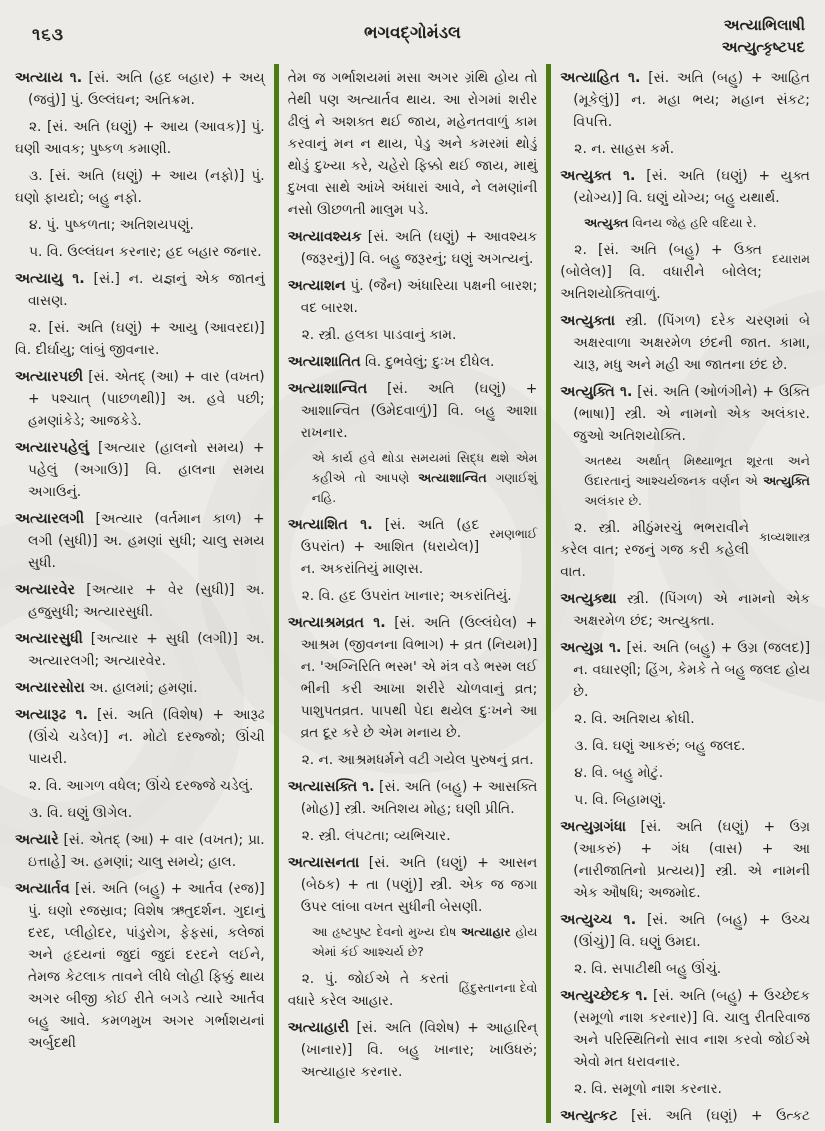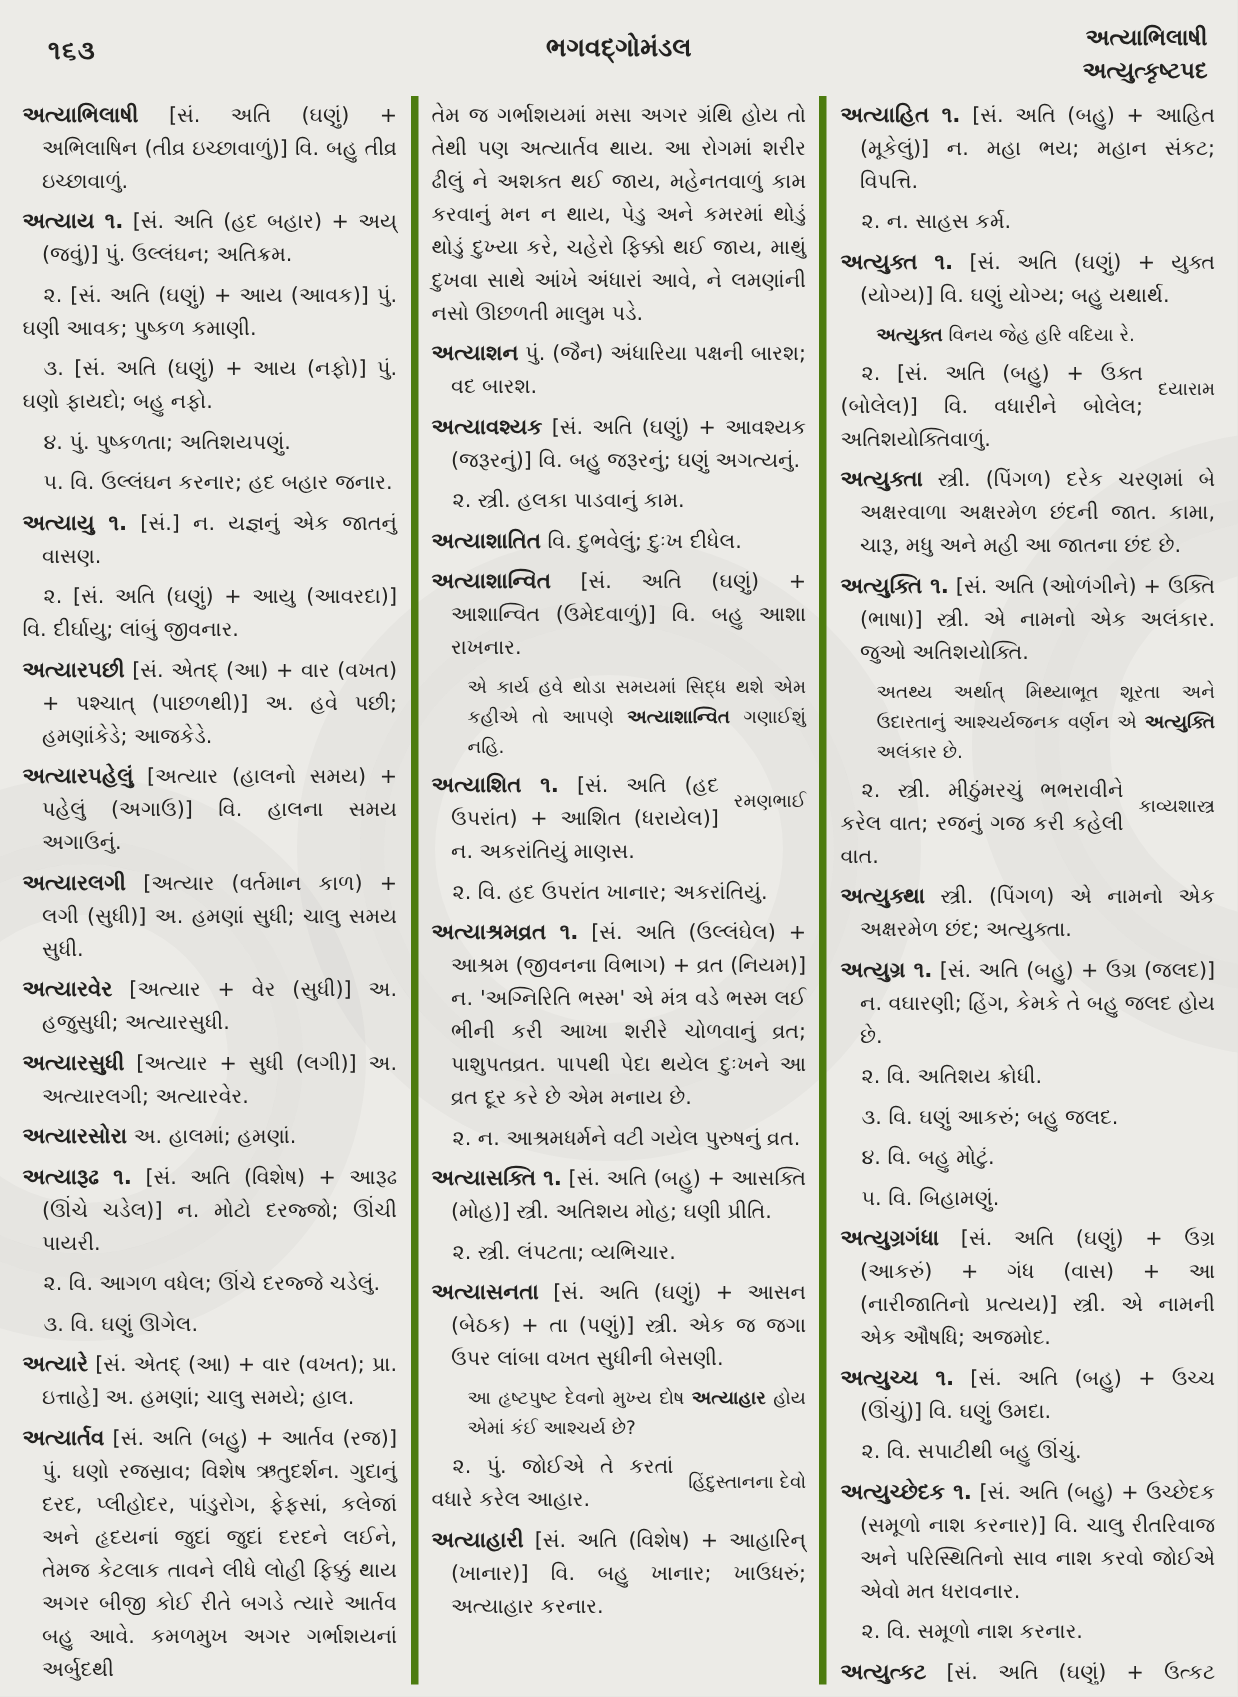--- a/index.html
+++ b/index.html
@@ -70,21 +70,20 @@
     <span class="pageno">૧૬૩</span>
     <span class="booktitle">ભગવદ્ગોમંડલ</span>
     <div class="guide">
       <span>અત્યાભિલાષી</span>
       <span>અત્યુત્કૃષ્ટપદ</span>
     </div>
   </div>
 
   <div class="columns" id="columns">
       <div class="col">
-        <p class="entry"><b class="hw">અત્યાભિલાષી</b> [સં. અતિ (ઘણું) + અભિલાષિન (તીવ્ર ઇચ્છાવાળું)] વિ. બહુ તીવ્ર ઇચ્છાવાળું.</p>
         <p class="entry"><b class="hw">અત્યાય ૧.</b> [સં. અતિ (હદ બહાર) + અય્ (જવું)] પું. ઉલ્લંઘન; અતિક્રમ.</p>
         <p class="sense">૨. [સં. અતિ (ઘણું) + આય (આવક)] પું. ઘણી આવક; પુષ્કળ કમાણી.</p>
         <p class="sense">૩. [સં. અતિ (ઘણું) + આય (નફો)] પું. ઘણો ફાયદો; બહુ નફો.</p>
         <p class="sense">૪. પું. પુષ્કળતા; અતિશયપણું.</p>
         <p class="sense">૫. વિ. ઉલ્લંઘન કરનાર; હદ બહાર જનાર.</p>
         <p class="entry"><b class="hw">અત્યાયુ ૧.</b> [સં.] ન. યજ્ઞનું એક જાતનું વાસણ.</p>
         <p class="sense">૨. [સં. અતિ (ઘણું) + આયુ (આવરદા)] વિ. દીર્ઘાયુ; લાંબું જીવનાર.</p>
         <p class="entry"><b class="hw">અત્યારપછી</b> [સં. એતદ્ (આ) + વાર (વખત) + પશ્ચાત્ (પાછળથી)] અ. હવે પછી; હમણાંકેડે; આજકેડે.</p>
         <p class="entry"><b class="hw">અત્યારપહેલું</b> [અત્યાર (હાલનો સમય) + પહેલું (અગાઉ)] વિ. હાલના સમય અગાઉનું.</p>
         <p class="entry"><b class="hw">અત્યારલગી</b> [અત્યાર (વર્તમાન કાળ) + લગી (સુધી)] અ. હમણાં સુધી; ચાલુ સમય સુધી.</p>
@@ -92,22 +91,22 @@
         <p class="entry"><b class="hw">અત્યારસુધી</b> [અત્યાર + સુધી (લગી)] અ. અત્યારલગી; અત્યારવેર.</p>
         <p class="entry"><b class="hw">અત્યારસોરા</b> અ. હાલમાં; હમણાં.</p>
         <p class="entry"><b class="hw">અત્યારૂઢ ૧.</b> [સં. અતિ (વિશેષ) + આરૂઢ (ઊંચે ચડેલ)] ન. મોટો દરજ્જો; ઊંચી પાયરી.</p>
         <p class="sense">૨. વિ. આગળ વધેલ; ઊંચે દરજ્જે ચડેલું.</p>
         <p class="sense">૩. વિ. ઘણું ઊગેલ.</p>
         <p class="entry"><b class="hw">અત્યારે</b> [સં. એતદ્ (આ) + વાર (વખત); પ્રા. ઇત્તાહે] અ. હમણાં; ચાલુ સમયે; હાલ.</p>
         <p class="entry"><b class="hw">અત્યાર્તવ</b> [સં. અતિ (બહુ) + આર્તવ (રજ)] પું. ઘણો રજસ્રાવ; વિશેષ ઋતુદર્શન. ગુદાનું દરદ, પ્લીહોદર, પાંડુરોગ, ફેફસાં, કલેજાં અને હૃદયનાં જુદાં જુદાં દરદને લઈને, તેમજ કેટલાક તાવને લીધે લોહી ફિક્કું થાય અગર બીજી કોઈ રીતે બગડે ત્યારે આર્તવ બહુ આવે. કમળમુખ અગર ગર્ભાશયનાં અર્બુદથી</p>
       </div>
       <div class="col">
         <p class="cont">તેમ જ ગર્ભાશયમાં મસા અગર ગ્રંથિ હોય તો તેથી પણ અત્યાર્તવ થાય. આ રોગમાં શરીર ઢીલું ને અશક્ત થઈ જાય, મહેનતવાળું કામ કરવાનું મન ન થાય, પેડુ અને કમરમાં થોડું થોડું દુખ્યા કરે, ચહેરો ફિક્કો થઈ જાય, માથું દુખવા સાથે આંખે અંધારાં આવે, ને લમણાંની નસો ઊછળતી માલુમ પડે.</p>
+        <p class="entry"><b class="hw">અત્યાવશ્યક</b> [સં. અતિ (ઘણું) + આવશ્યક (જરૂરનું)] વિ. બહુ જરૂરનું; ઘણું અગત્યનું.</p>
         <p class="entry"><b class="hw">અત્યાશન</b> પું. (જૈન) અંધારિયા પક્ષની બારશ; વદ બારશ.</p>
-        <p class="entry"><b class="hw">અત્યાવશ્યક</b> [સં. અતિ (ઘણું) + આવશ્યક (જરૂરનું)] વિ. બહુ જરૂરનું; ઘણું અગત્યનું.</p>
         <p class="sense">૨. સ્ત્રી. હલકા પાડવાનું કામ.</p>
         <p class="entry"><b class="hw">અત્યાશાતિત</b> વિ. દુભવેલું; દુઃખ દીધેલ.</p>
         <p class="entry"><b class="hw">અત્યાશાન્વિત</b> [સં. અતિ (ઘણું) + આશાન્વિત (ઉમેદવાળું)] વિ. બહુ આશા રાખનાર.</p>
         <p class="quote">એ કાર્ય હવે થોડા સમયમાં સિદ્ધ થશે એમ કહીએ તો આપણે <b>અત્યાશાન્વિત</b> ગણાઈશું નહિ.<span class="attr">રમણભાઈ</span></p>
         <p class="entry"><b class="hw">અત્યાશિત ૧.</b> [સં. અતિ (હદ ઉપરાંત) + આશિત (ધરાયેલ)] ન. અકરાંતિયું માણસ.</p>
         <p class="sense">૨. વિ. હદ ઉપરાંત ખાનાર; અકરાંતિયું.</p>
         <p class="entry"><b class="hw">અત્યાશ્રમવ્રત ૧.</b> [સં. અતિ (ઉલ્લંઘેલ) + આશ્રમ (જીવનના વિભાગ) + વ્રત (નિયમ)] ન. 'અગ્નિરિતિ ભસ્મ' એ મંત્ર વડે ભસ્મ લઈ ભીની કરી આખા શરીરે ચોળવાનું વ્રત; પાશુપતવ્રત. પાપથી પેદા થયેલ દુઃખને આ વ્રત દૂર કરે છે એમ મનાય છે.</p>
         <p class="sense">૨. ન. આશ્રમધર્મને વટી ગયેલ પુરુષનું વ્રત.</p>
         <p class="entry"><b class="hw">અત્યાસક્તિ ૧.</b> [સં. અતિ (બહુ) + આસક્તિ (મોહ)] સ્ત્રી. અતિશય મોહ; ઘણી પ્રીતિ.</p>
         <p class="sense">૨. સ્ત્રી. લંપટતા; વ્યભિચાર.</p>

